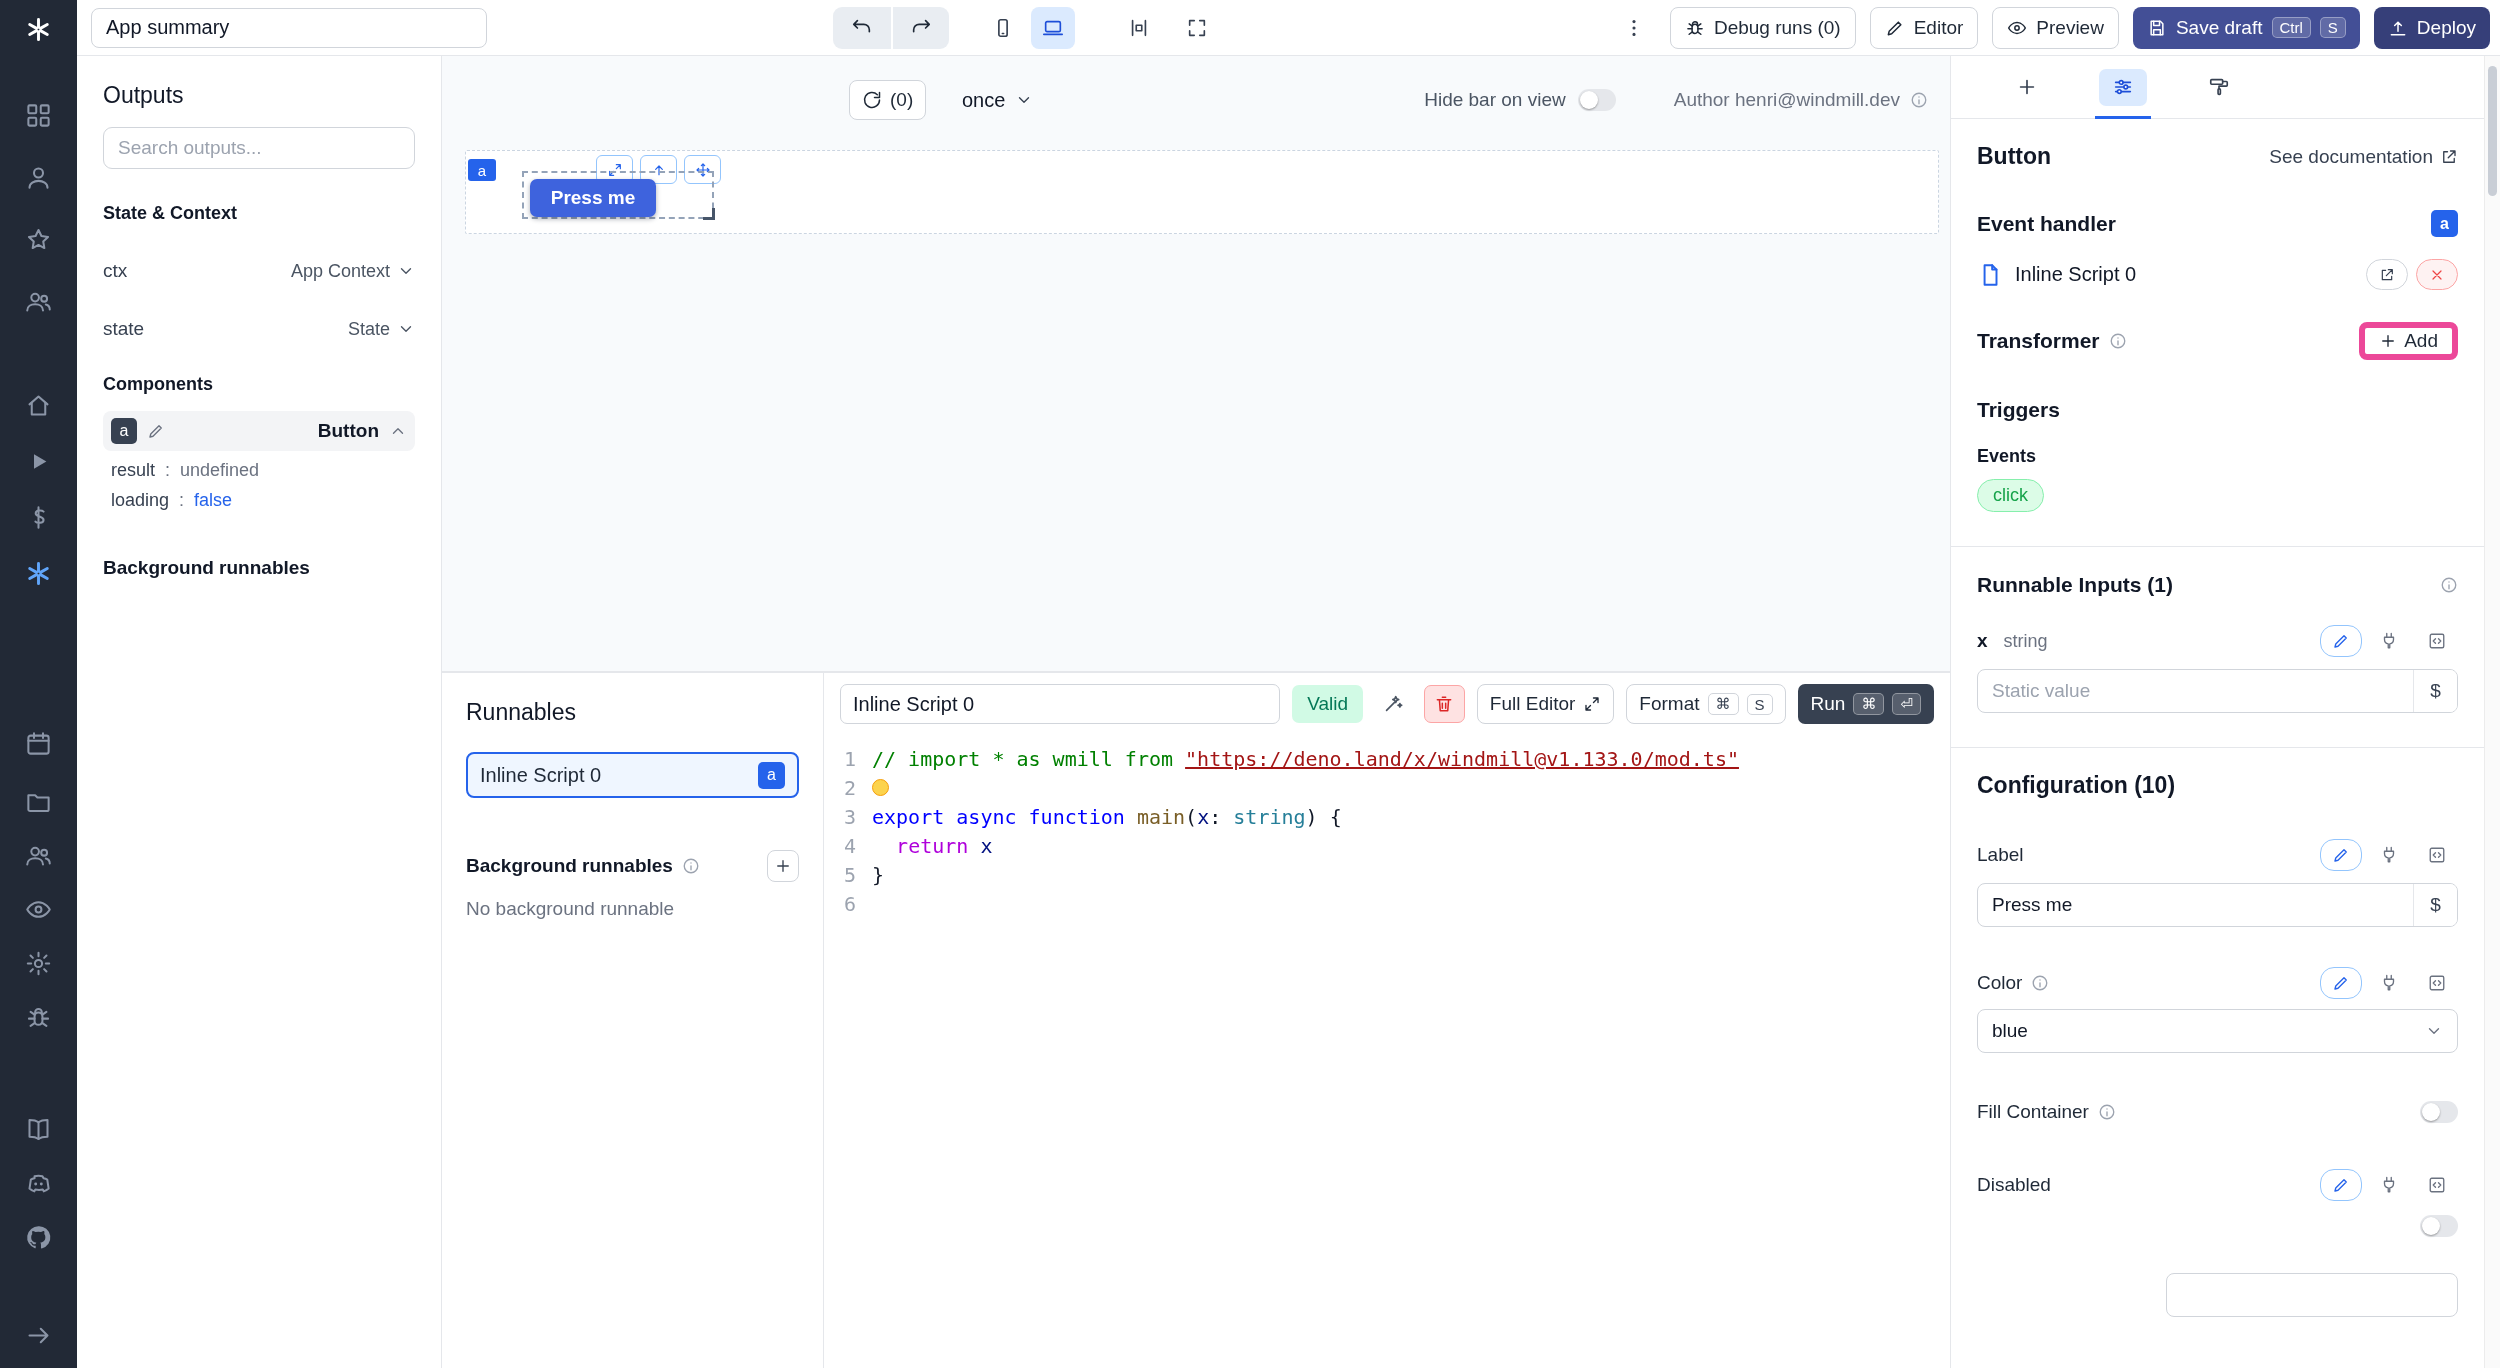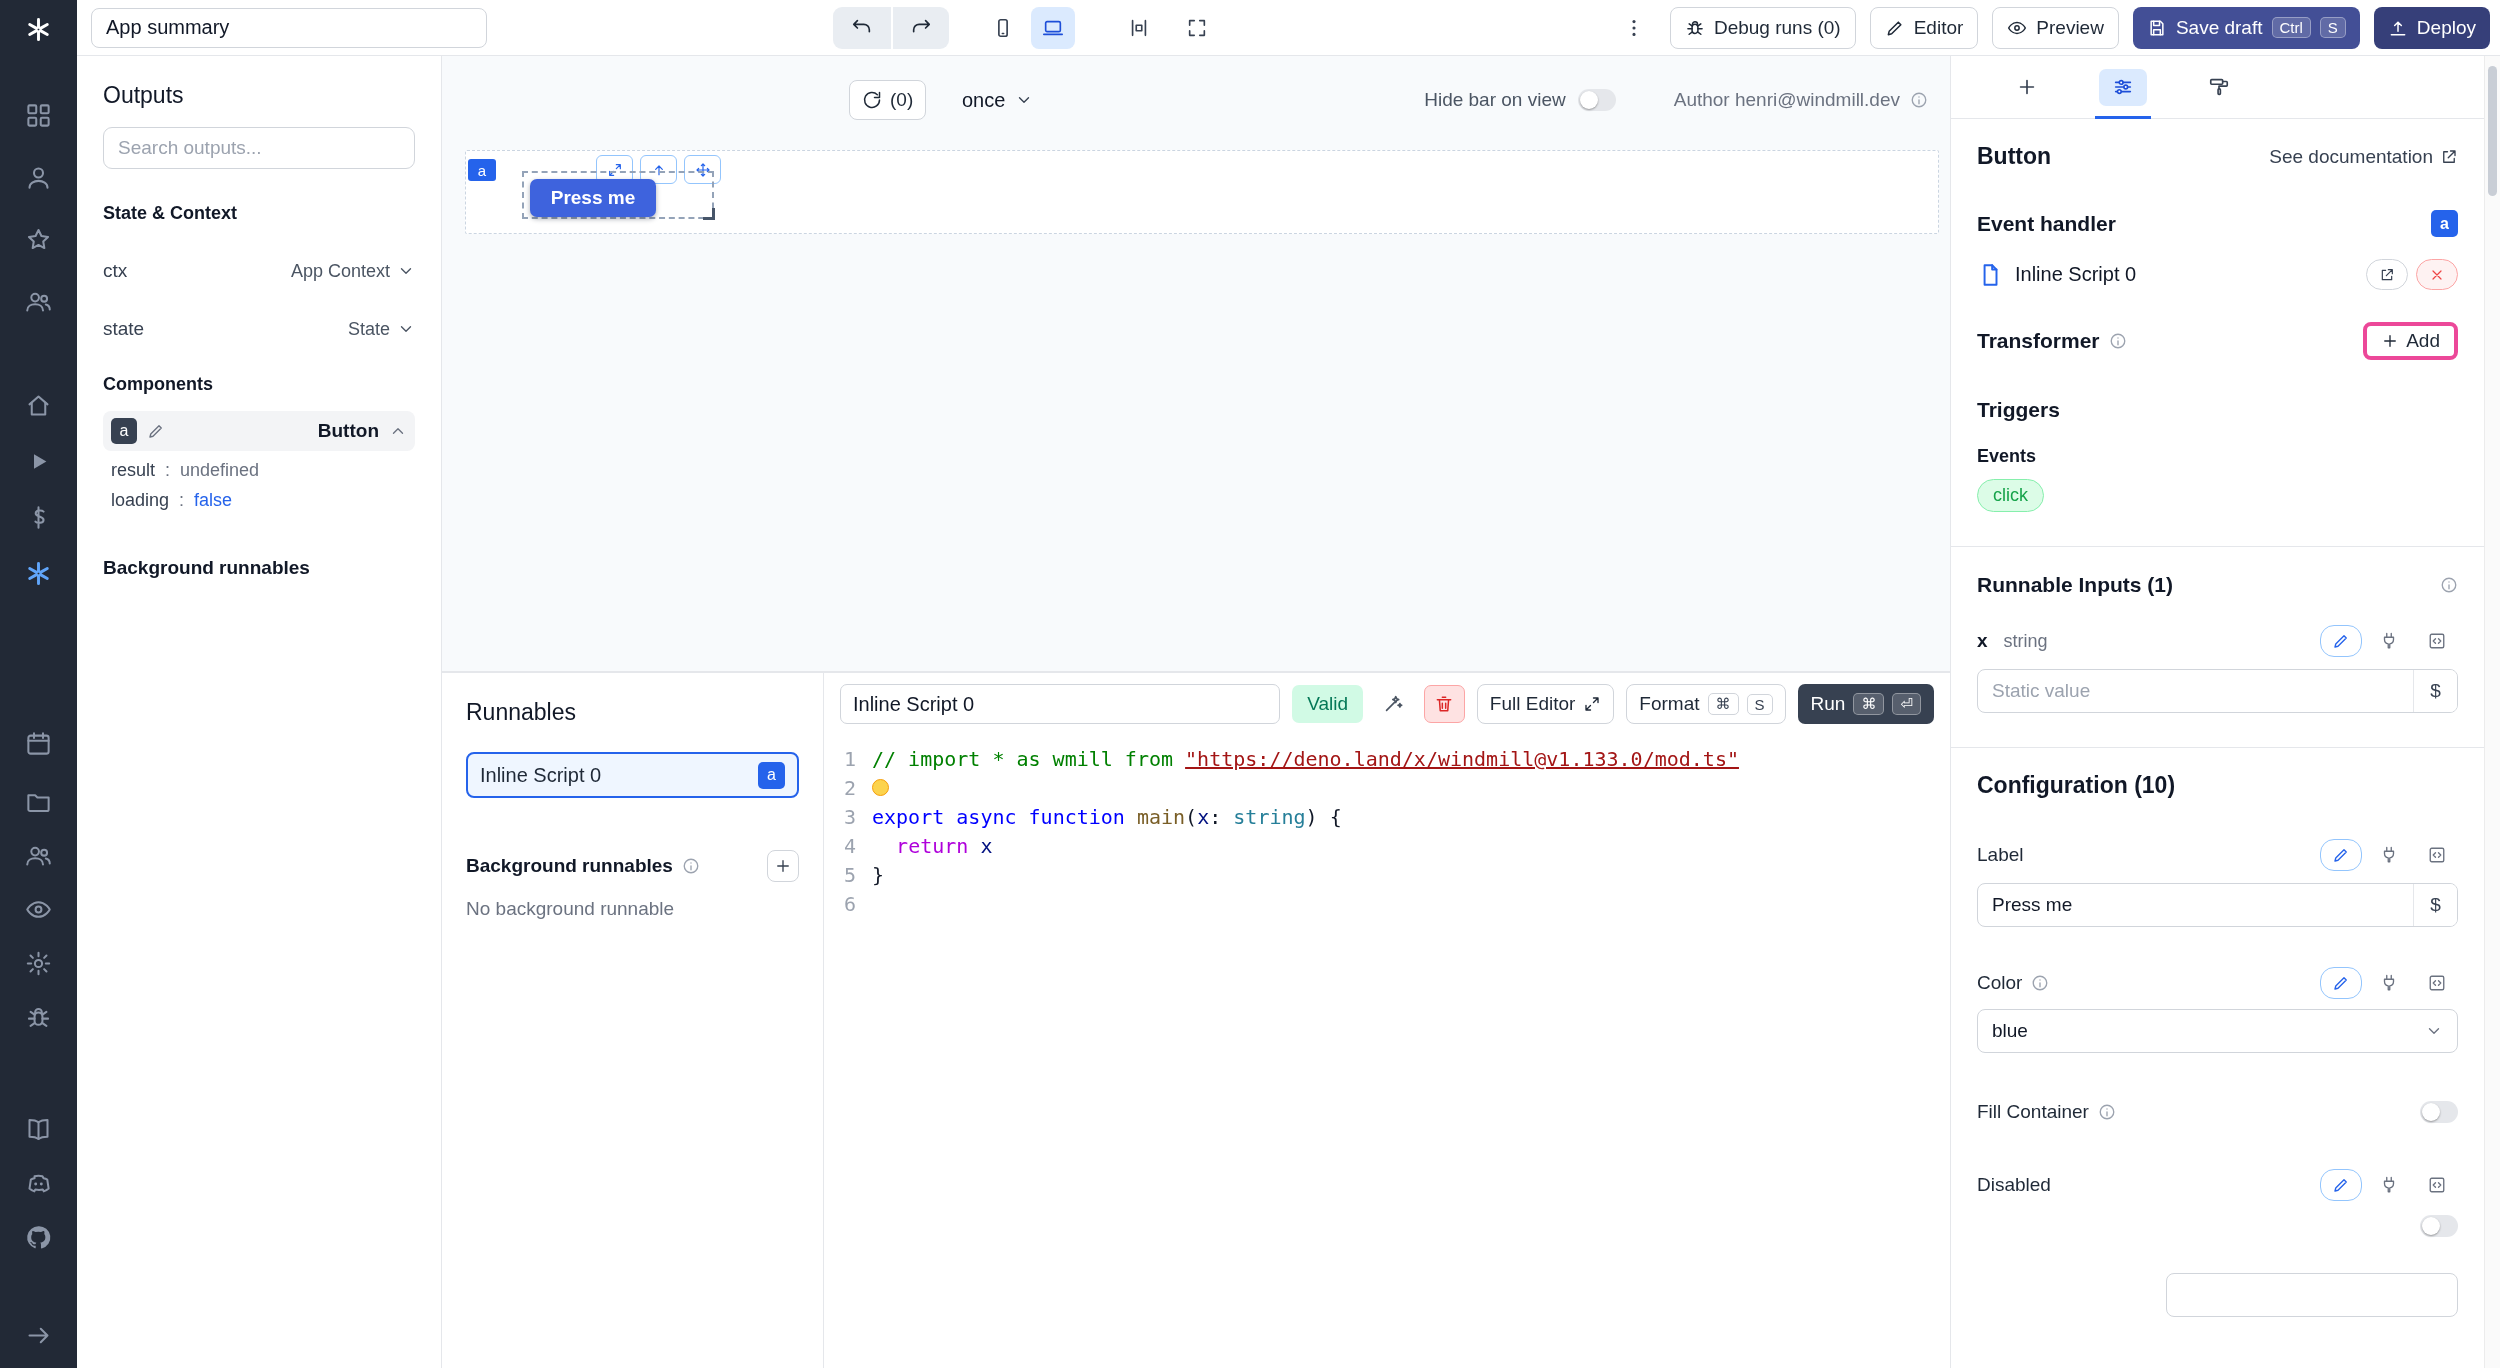--- a/index.html
+++ b/index.html
@@ -142,21 +142,21 @@
   .doclink{margin-left:auto;display:flex;gap:7px;align-items:center;font-size:19px;color:#374151}
   .subhead{margin-top:40px;display:flex;align-items:center;font-size:21px;font-weight:bold}
   .subhead .badge-blue{margin-left:auto}
   .scriptrow{margin-top:22px;display:flex;align-items:center;gap:12px;font-size:20px}
   .scripticon{color:#2563eb}
   .rowbtns{margin-left:auto;display:flex;gap:8px}
   .pillbtn{width:42px;height:31px;border:1px solid #d1d5db;border-radius:16px;display:flex;align-items:center;
            justify-content:center;color:#374151;background:#fff}
   .pillbtn.red{border-color:#fca5a5;background:#fef2f2;color:#ef4444}
   .trow{margin-top:32px;display:flex;align-items:center;gap:9px;font-size:21px;font-weight:bold}
-  .addbtn2{margin-left:auto;display:flex;align-items:center;gap:7px;border:4px solid #ec4899;border-radius:8px;
+  .addbtn2{margin-left:auto;display:flex;align-items:center;gap:7px;border:6px solid #ec4899;border-radius:8px;
            height:38px;padding:0 14px;font-size:19px;background:#fff;color:#1f2937;font-family:inherit;font-weight:normal}
   .triggers{margin-top:38px;font-size:21px;font-weight:bold}
   .events{margin-top:24px;font-size:18px;font-weight:bold}
   .pillgreen{display:inline-block;margin-top:12px;background:#dcfce7;border:1px solid #86efac;color:#16a34a;
              border-radius:999px;padding:5px 15px;font-size:18px}
   .hr{margin:34px -26px 0;border-top:1px solid #e5e7eb}
   .rihead{margin-top:26px;display:flex;align-items:center;font-size:21px;font-weight:bold}
   .rihead .info{margin-left:auto}
   .argrow{margin-top:28px;display:flex;align-items:center;gap:16px}
   .argname{font-size:19px;font-weight:bold}

